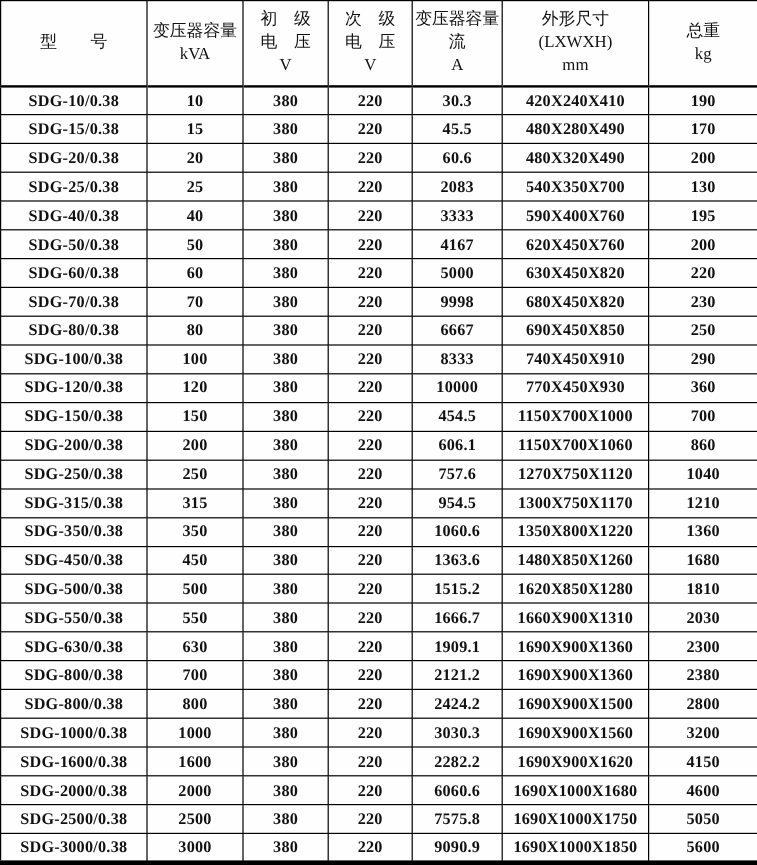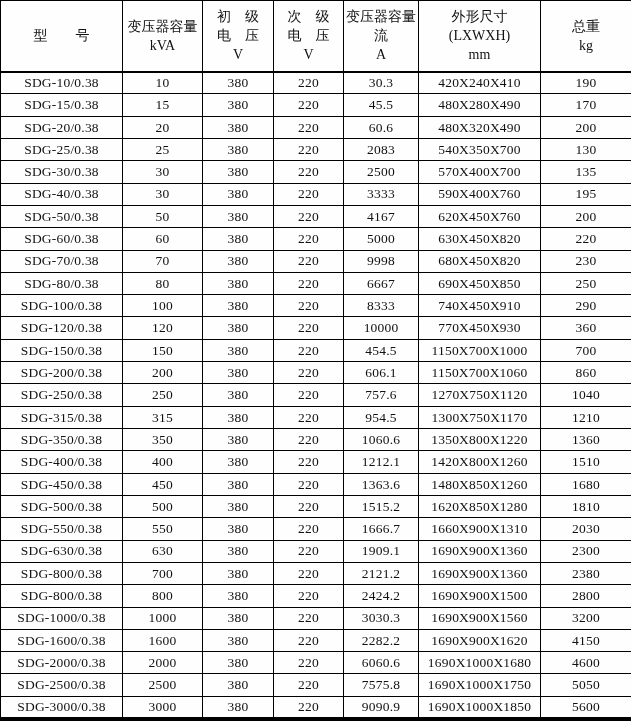--- a/index.html
+++ b/index.html
@@ -27,21 +27,21 @@
   }
   thead tr { height: 71px; }
   th {
     font-weight: normal;
     font-size: 14px;
     border-bottom: 2px solid #000;
   }
   th .hline {
     line-height: 19px;
   }
-  tbody tr { height: 21.6px; }
+  tbody tr { height: 21.6px; font-weight: bold; }
   td {
     font-size: 13.5px;
     line-height: 1;
     letter-spacing: 0.2px;
   }
 </style>
 </head>
 <body>
 
 <table>
@@ -120,31 +120,22 @@
       <tr>
         <td>SDG-25/0.38</td>
         <td>25</td>
         <td>380</td>
         <td>220</td>
         <td>2083</td>
         <td>540X350X700</td>
         <td>130</td>
       </tr>
       <tr>
-        <td>SDG-30/0.38</td>
-        <td>30</td>
-        <td>380</td>
-        <td>220</td>
-        <td>2500</td>
-        <td>570X400X700</td>
-        <td>135</td>
-      </tr>
-      <tr>
         <td>SDG-40/0.38</td>
-        <td>30</td>
+        <td>40</td>
         <td>380</td>
         <td>220</td>
         <td>3333</td>
         <td>590X400X760</td>
         <td>195</td>
       </tr>
       <tr>
         <td>SDG-50/0.38</td>
         <td>50</td>
         <td>380</td>
@@ -235,29 +226,20 @@
         <td>1210</td>
       </tr>
       <tr>
         <td>SDG-350/0.38</td>
         <td>350</td>
         <td>380</td>
         <td>220</td>
         <td>1060.6</td>
         <td>1350X800X1220</td>
         <td>1360</td>
-      </tr>
-      <tr>
-        <td>SDG-400/0.38</td>
-        <td>400</td>
-        <td>380</td>
-        <td>220</td>
-        <td>1212.1</td>
-        <td>1420X800X1260</td>
-        <td>1510</td>
       </tr>
       <tr>
         <td>SDG-450/0.38</td>
         <td>450</td>
         <td>380</td>
         <td>220</td>
         <td>1363.6</td>
         <td>1480X850X1260</td>
         <td>1680</td>
       </tr>

